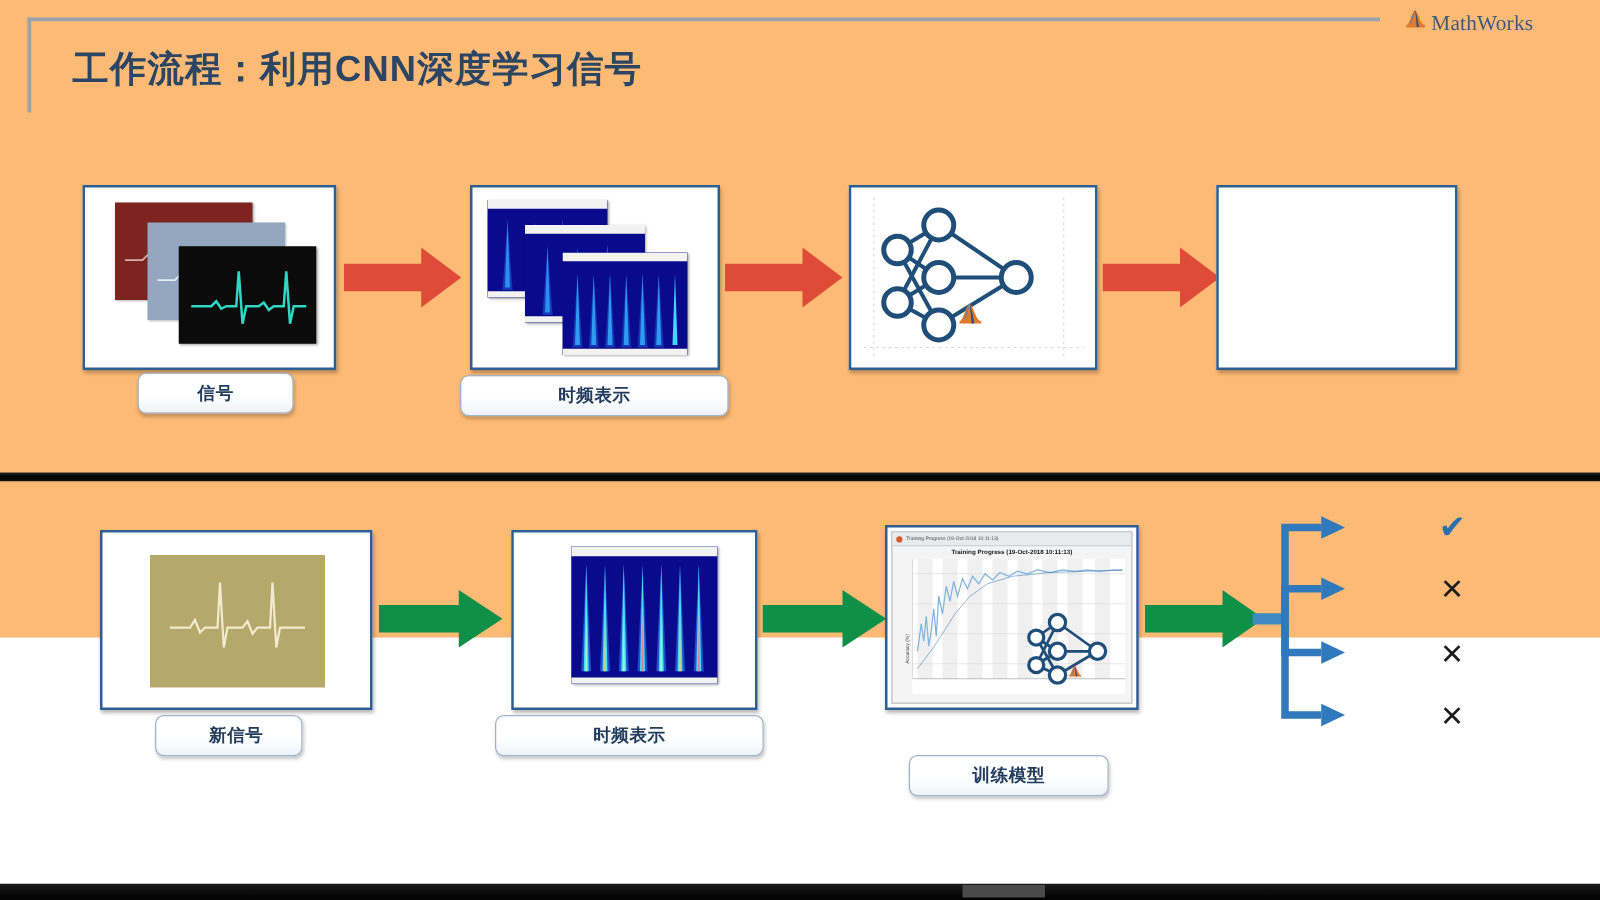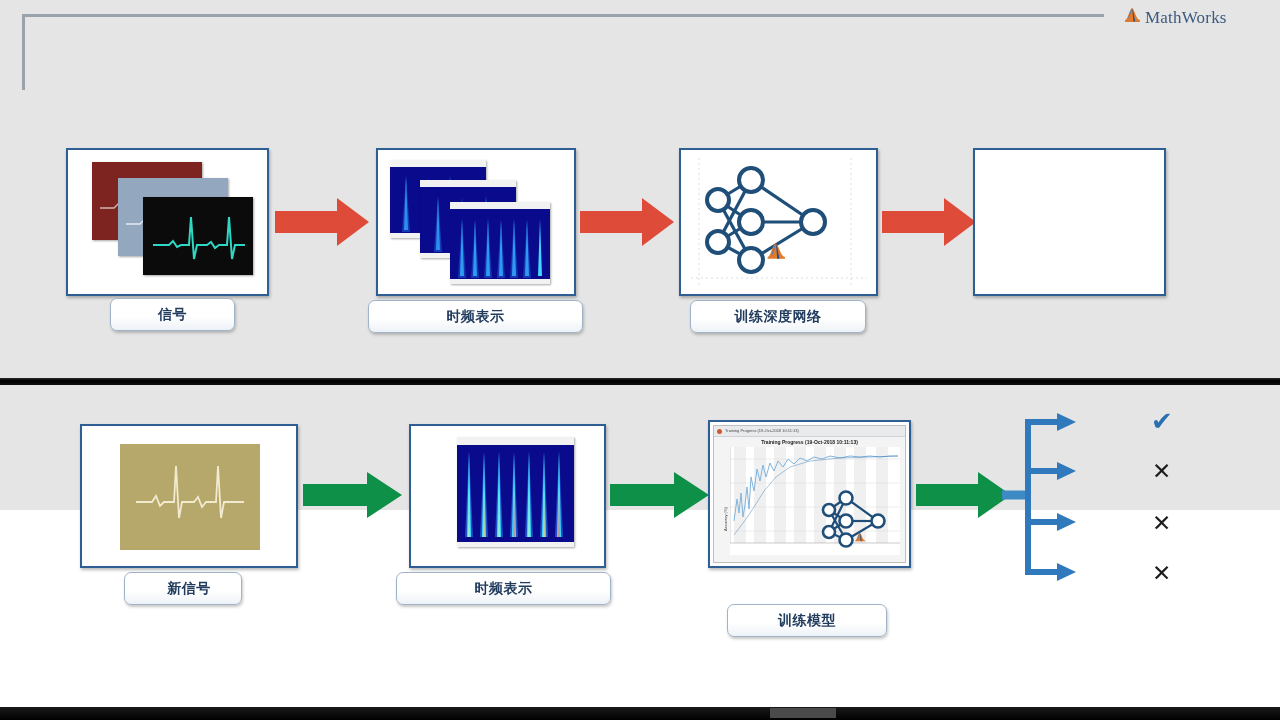--- a/index.html
+++ b/index.html
@@ -2,21 +2,21 @@
 <html><head>
 <meta charset="utf-8">
 <style>
   * { box-sizing: border-box; margin: 0; padding: 0; }
   html, body {
     width: 1280px; height: 720px;
     background: #ffffff;
     font-family: "Liberation Sans", "DejaVu Sans", sans-serif;
     overflow: hidden;
   }
-  #stage { position: relative; width: 1280px; height: 510px; background:#e5e5e5; }
+  #stage { position: relative; width: 1280px; height: 510px; background:#fdba74; }
 
   
   .top-rule {
     position: absolute; left: 22px; top: 14px; width: 1082px; height: 3px;
     background: #9aa3ab;
   }
   .top-stub {
     position: absolute; left: 22px; top: 14px; width: 3px; height: 76px;
     background: #9aa3ab;
   }
@@ -114,20 +114,21 @@
     <span>
       <svg width="17" height="20" viewBox="0 0 17 20">
         <path d="M1 14 C4 14 5 4 8 2 C11 4 12 14 16 14 L16 16 L1 16 Z" fill="#e07a2e"></path>
         <path d="M8 2 C6 5 5.2 10 3.6 13 C5.2 12.2 6.6 8 8 2 Z" fill="#4f7fb5"></path>
         <path d="M8 2 C9.6 5 10.3 11 11.2 15.6 L9.4 15.6 C9 10 8.6 5.5 8 2 Z" fill="#2f4f7a"></path>
       </svg>
     </span>
     <span class="logo-text">MathWorks</span>
   </div>
 
+  <div class="slide-title">工作流程：利用CNN深度学习信号</div>
 
   <div class="divider top-band"></div>
   <div class="divider bottom-band"></div>
   <div class="divider-hint"></div>
 
   <div class="panel" style="left:66px; top:148px; width:203px; height:148px;">
     <div class="stack-img sig-red" style="left:24px; top:12px; width:110px; height:78px;">
       <svg class="ecg-line" viewBox="0 0 110 78" preserveAspectRatio="none">
         <polyline points="8,46 22,46 26,42 30,48 34,46 44,46 46,24 49,60 52,46 62,46 66,43 70,49 74,46 84,46 86,26 89,58 92,46 104,46" fill="none" stroke="#d3b3b0" stroke-width="1.4"></polyline>
       </svg>
@@ -234,21 +235,20 @@
         <circle cx="70" cy="110" r="12"></circle>
         <circle cx="132" cy="72" r="12"></circle>
       </g>
       <g transform="translate(86,92) scale(0.62)">
         <path d="M1 24 C6 24 8 6 14 2 C20 6 22 24 29 24 L29 27 L1 27 Z" fill="#e07a2e"></path>
         <path d="M14 2 C11 7 9 17 6.5 23 C9.5 21 12 13 14 2 Z" fill="#4f7fb5"></path>
         <path d="M14 2 C17 7 18.5 19 20 27 L16.5 27 C15.8 17 15 9 14 2 Z" fill="#2f4f7a"></path>
       </g>
     </svg>
   </div>
-  <div class="pill" style="left:690px; top:300px; width:176px;">训练深度网络</div>
 
   <div class="arrow" style="left:882px; top:196px;">
     <svg width="95" height="52" viewBox="0 0 95 52">
       <path d="M0 15 L62 15 L62 2 L94 26 L62 50 L62 37 L0 37 Z" fill="#de4b39"></path>
     </svg>
   </div>
 
   <div class="panel" style="left:973px; top:148px; width:193px; height:148px;"></div>
 
   <div class="panel" style="left:80px; top:424px; width:218px; height:144px;">

